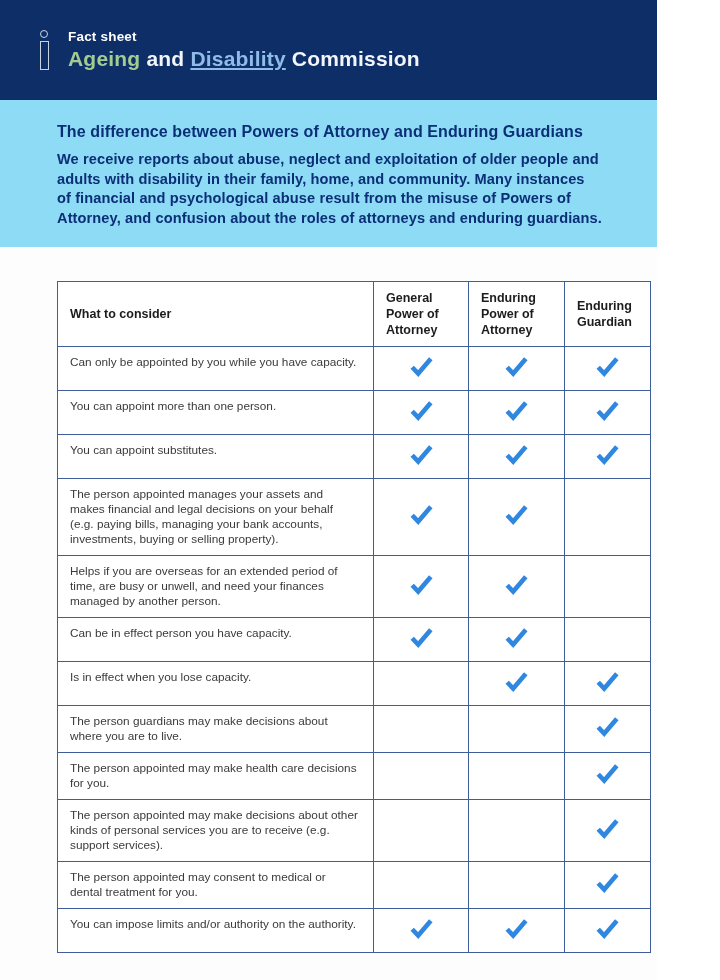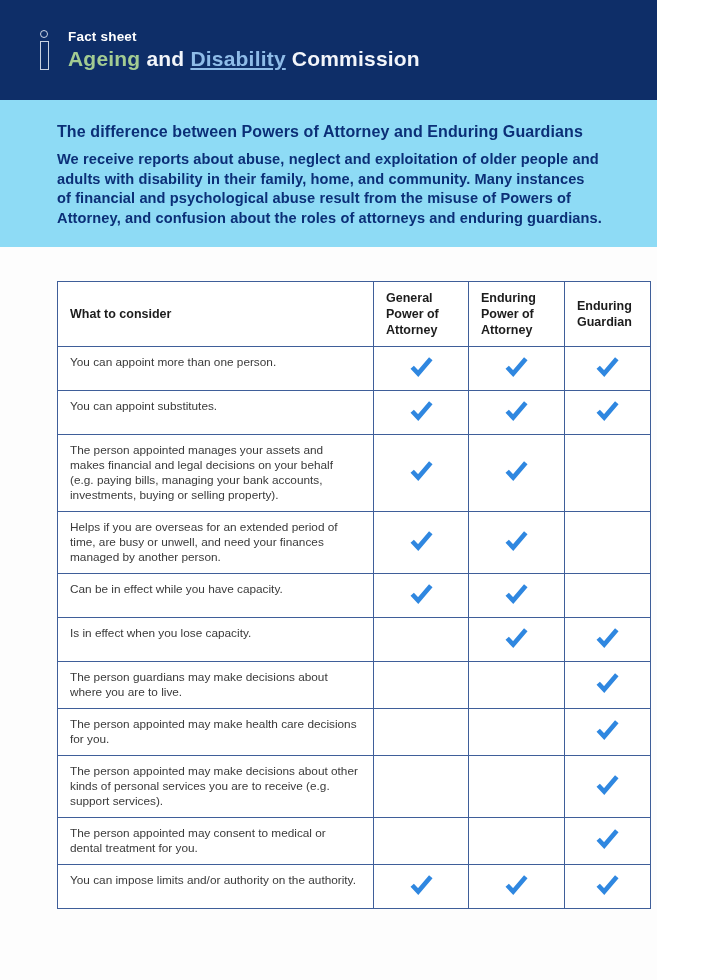--- a/index.html
+++ b/index.html
@@ -158,20 +158,32 @@
       <thead>
         <tr>
           <th>What to consider</th>
           <th>General Power of Attorney</th>
           <th>Enduring Power of Attorney</th>
           <th>Enduring Guardian</th>
         </tr>
       </thead>
       <tbody id="table-body">
           <tr>
+            <td class="label-cell">Can only be appointed by you while you have capacity.</td>
+            <td class="check-cell"><span class="check-icon"><svg viewBox="0 0 25 22" width="25" height="22">
+                  <path d="M3.2 11.2 L9.2 17.6 L21.8 2.8" fill="none" stroke="#2F87E0" stroke-width="4.6" stroke-linecap="butt" stroke-linejoin="miter"></path>
+                </svg></span></td>
+            <td class="check-cell"><span class="check-icon"><svg viewBox="0 0 25 22" width="25" height="22">
+                  <path d="M3.2 11.2 L9.2 17.6 L21.8 2.8" fill="none" stroke="#2F87E0" stroke-width="4.6" stroke-linecap="butt" stroke-linejoin="miter"></path>
+                </svg></span></td>
+            <td class="check-cell"><span class="check-icon"><svg viewBox="0 0 25 22" width="25" height="22">
+                  <path d="M3.2 11.2 L9.2 17.6 L21.8 2.8" fill="none" stroke="#2F87E0" stroke-width="4.6" stroke-linecap="butt" stroke-linejoin="miter"></path>
+                </svg></span></td>
+          </tr>
+          <tr>
             <td class="label-cell">You can appoint more than one person.</td>
             <td class="check-cell"><span class="check-icon"><svg viewBox="0 0 25 22" width="25" height="22">
                   <path d="M3.2 11.2 L9.2 17.6 L21.8 2.8" fill="none" stroke="#2F87E0" stroke-width="4.6" stroke-linecap="butt" stroke-linejoin="miter"></path>
                 </svg></span></td>
             <td class="check-cell"><span class="check-icon"><svg viewBox="0 0 25 22" width="25" height="22">
                   <path d="M3.2 11.2 L9.2 17.6 L21.8 2.8" fill="none" stroke="#2F87E0" stroke-width="4.6" stroke-linecap="butt" stroke-linejoin="miter"></path>
                 </svg></span></td>
             <td class="check-cell"><span class="check-icon"><svg viewBox="0 0 25 22" width="25" height="22">
                   <path d="M3.2 11.2 L9.2 17.6 L21.8 2.8" fill="none" stroke="#2F87E0" stroke-width="4.6" stroke-linecap="butt" stroke-linejoin="miter"></path>
                 </svg></span></td>
@@ -202,21 +214,21 @@
             <td class="label-cell">Helps if you are overseas for an extended period of time, are busy or unwell, and need your finances managed by another person.</td>
             <td class="check-cell"><span class="check-icon"><svg viewBox="0 0 25 22" width="25" height="22">
                   <path d="M3.2 11.2 L9.2 17.6 L21.8 2.8" fill="none" stroke="#2F87E0" stroke-width="4.6" stroke-linecap="butt" stroke-linejoin="miter"></path>
                 </svg></span></td>
             <td class="check-cell"><span class="check-icon"><svg viewBox="0 0 25 22" width="25" height="22">
                   <path d="M3.2 11.2 L9.2 17.6 L21.8 2.8" fill="none" stroke="#2F87E0" stroke-width="4.6" stroke-linecap="butt" stroke-linejoin="miter"></path>
                 </svg></span></td>
             <td class="check-cell"></td>
           </tr>
           <tr>
-            <td class="label-cell">Can be in effect while you have capacity.</td>
+            <td class="label-cell">Can be in effect person you have capacity.</td>
             <td class="check-cell"><span class="check-icon"><svg viewBox="0 0 25 22" width="25" height="22">
                   <path d="M3.2 11.2 L9.2 17.6 L21.8 2.8" fill="none" stroke="#2F87E0" stroke-width="4.6" stroke-linecap="butt" stroke-linejoin="miter"></path>
                 </svg></span></td>
             <td class="check-cell"><span class="check-icon"><svg viewBox="0 0 25 22" width="25" height="22">
                   <path d="M3.2 11.2 L9.2 17.6 L21.8 2.8" fill="none" stroke="#2F87E0" stroke-width="4.6" stroke-linecap="butt" stroke-linejoin="miter"></path>
                 </svg></span></td>
             <td class="check-cell"></td>
           </tr>
           <tr>
             <td class="label-cell">Is in effect when you lose capacity.</td>

